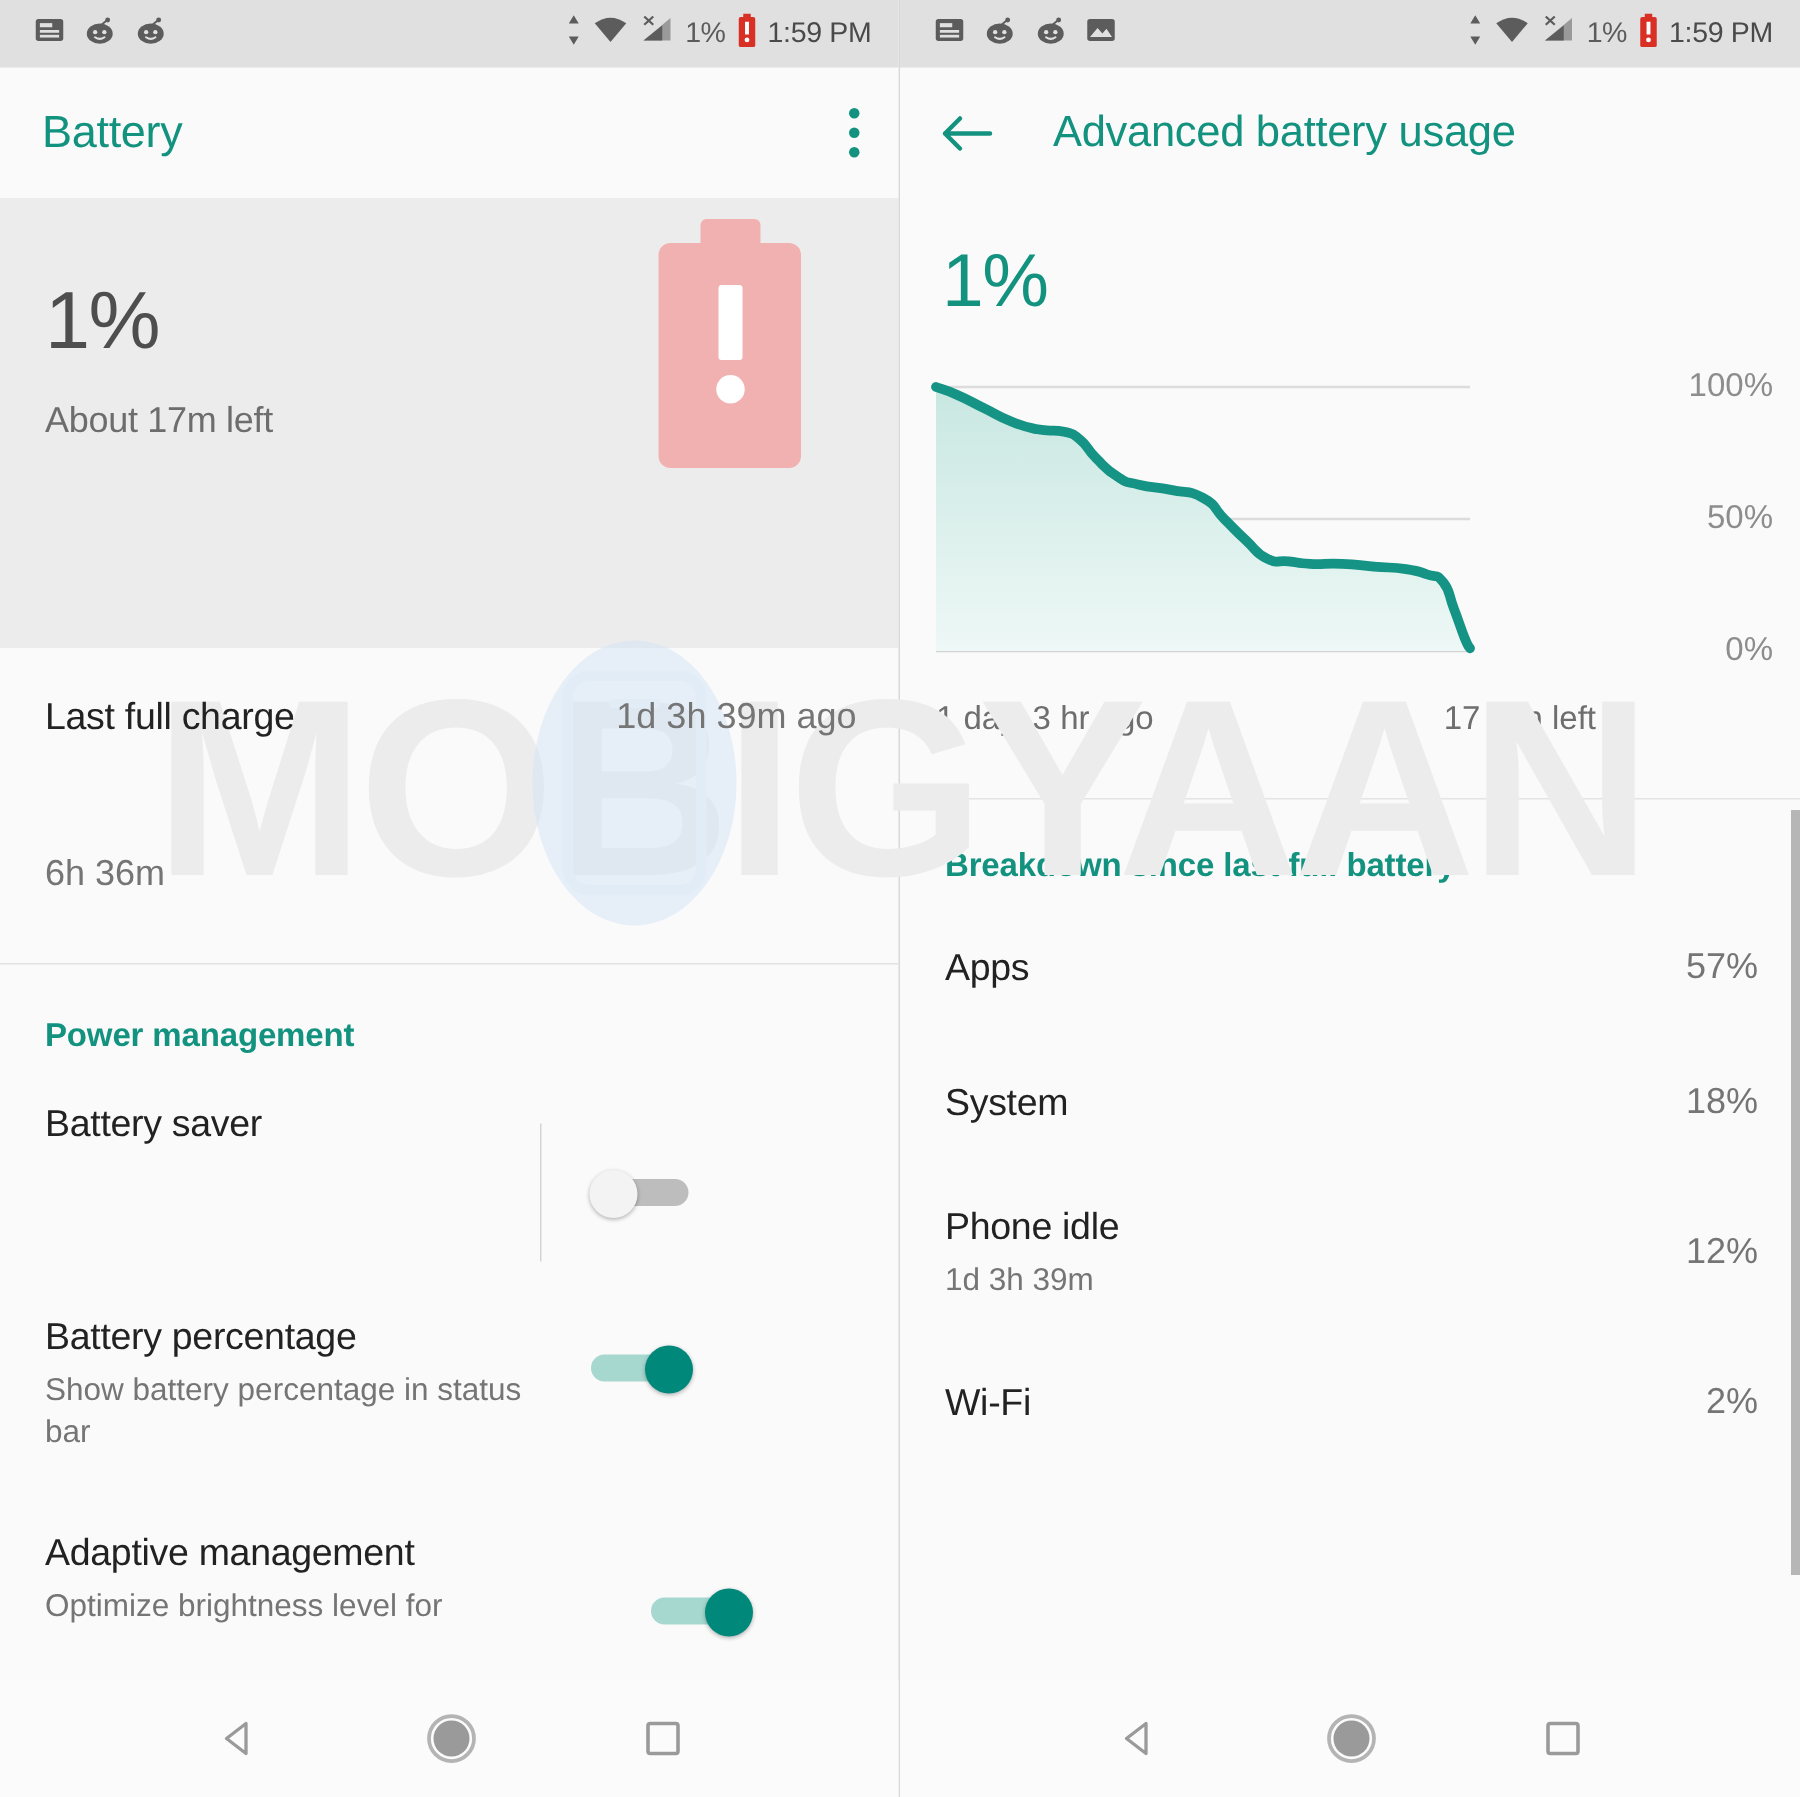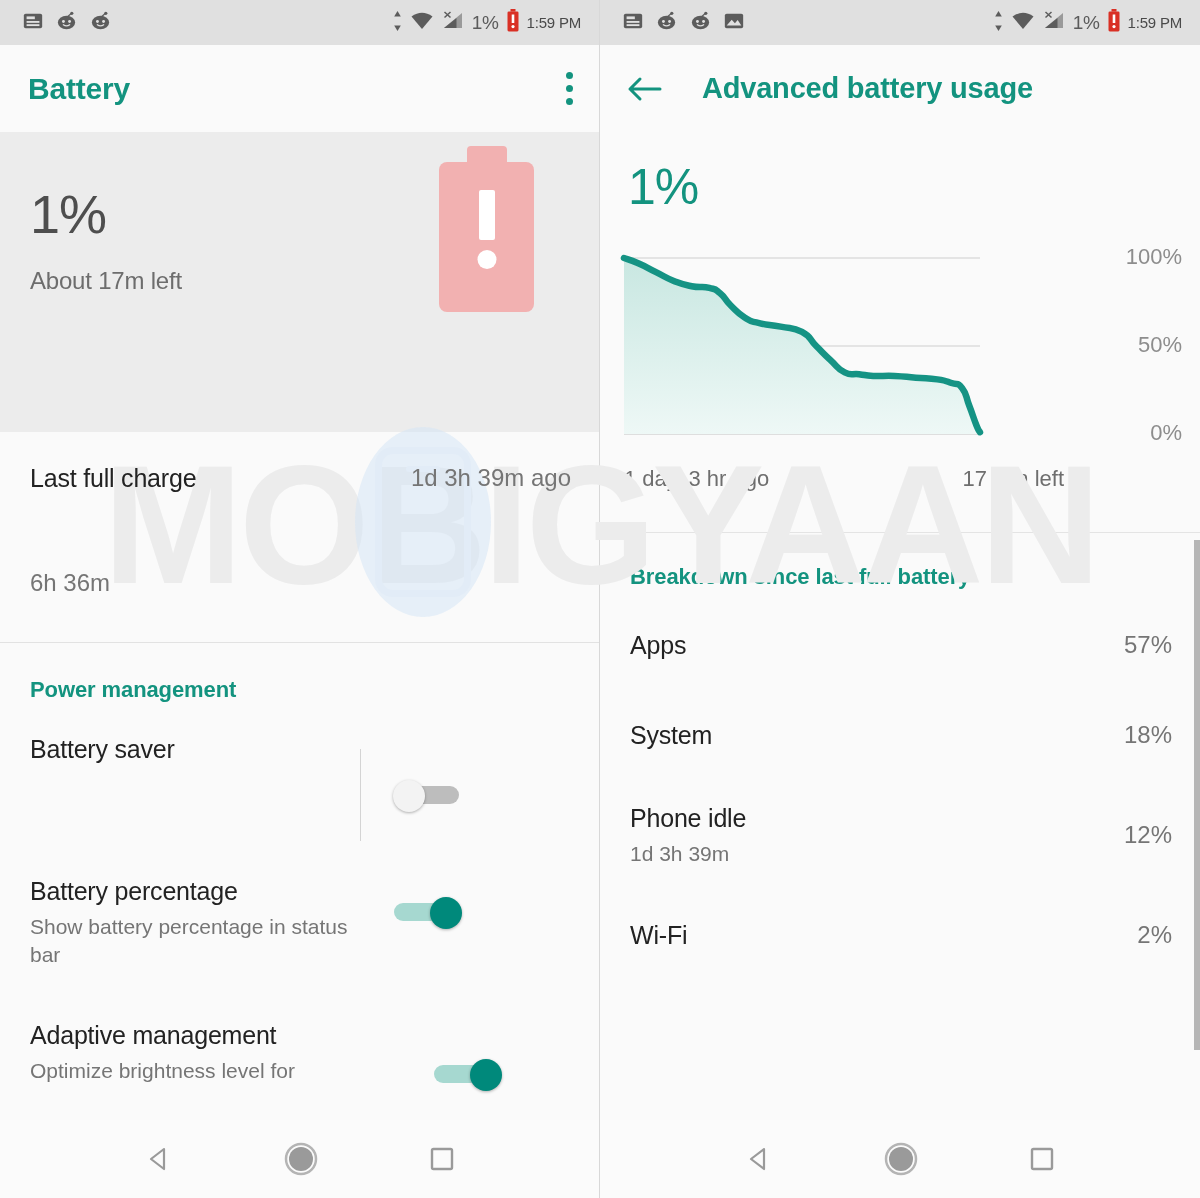--- a/index.html
+++ b/index.html
@@ -15,27 +15,27 @@
   .panel.left { border-right:1px solid #d8d8d8; }
 
   
   .statusbar {
     height:45px; background:#e0e0e0; display:flex; align-items:center;
     padding:0 12px; position:relative; z-index:6;
   }
   .notif-icons { display:flex; align-items:center; gap:11px; padding-left:10px; }
   .status-right { margin-left:auto; display:flex; align-items:center; gap:7px; padding-right:6px; }
   .sb-pct { font-size:19px; color:#5b5b5b; letter-spacing:-0.3px; }
-  .sb-time { font-size:15px; color:#4a4a4a; letter-spacing:-0.2px; }
+  .sb-time { font-size:19px; color:#4a4a4a; letter-spacing:-0.2px; }
 
   
   .actionbar { height:87px; background:#fafafa; display:flex; align-items:center; position:relative; z-index:5; }
   .actionbar.left-ab { padding-left:28px; }
   .actionbar.right-ab { padding-left:26px; }
-  .ab-title { font-size:30px; color:#13937f; font-weight:bold; letter-spacing:-0.2px; }
+  .ab-title { font-size:30px; color:#13937f; font-weight:normal; letter-spacing:-0.2px; }
   .ab-title.with-back { margin-left:42px; font-size:29px; }
   .overflow { margin-left:auto; margin-right:26px; display:flex; flex-direction:column; gap:6px; cursor:pointer; }
   .overflow i { width:7px; height:7px; border-radius:50%; background:#13937f; display:block; }
   .back-arrow { width:34px; height:30px; position:relative; cursor:pointer; }
 
   
   .summary { background:#ececec; height:300px; position:relative; padding:55px 0 0 30px; }
   .big-pct { font-size:54px; color:#4e4e4e; font-weight:300; letter-spacing:-1px; line-height:1; }
   .sub-left { font-size:24px; color:#6d6d6d; margin-top:26px; letter-spacing:-0.2px; }
   .batt-glyph {

